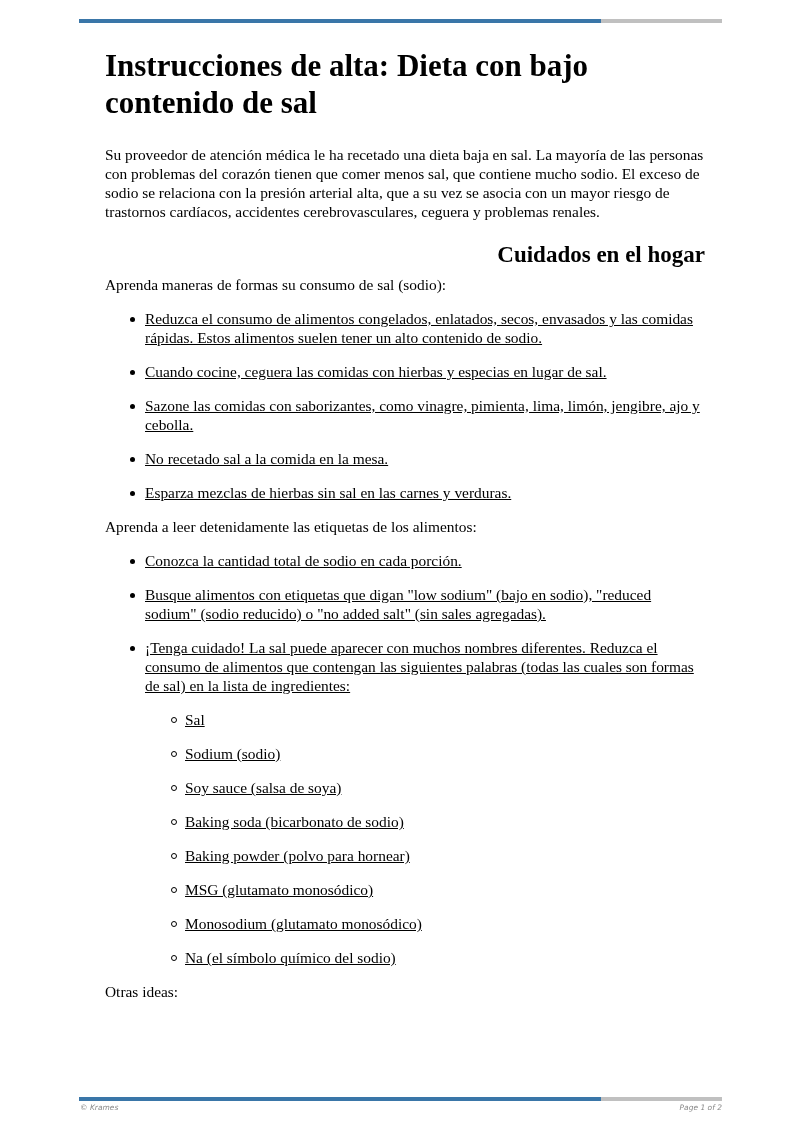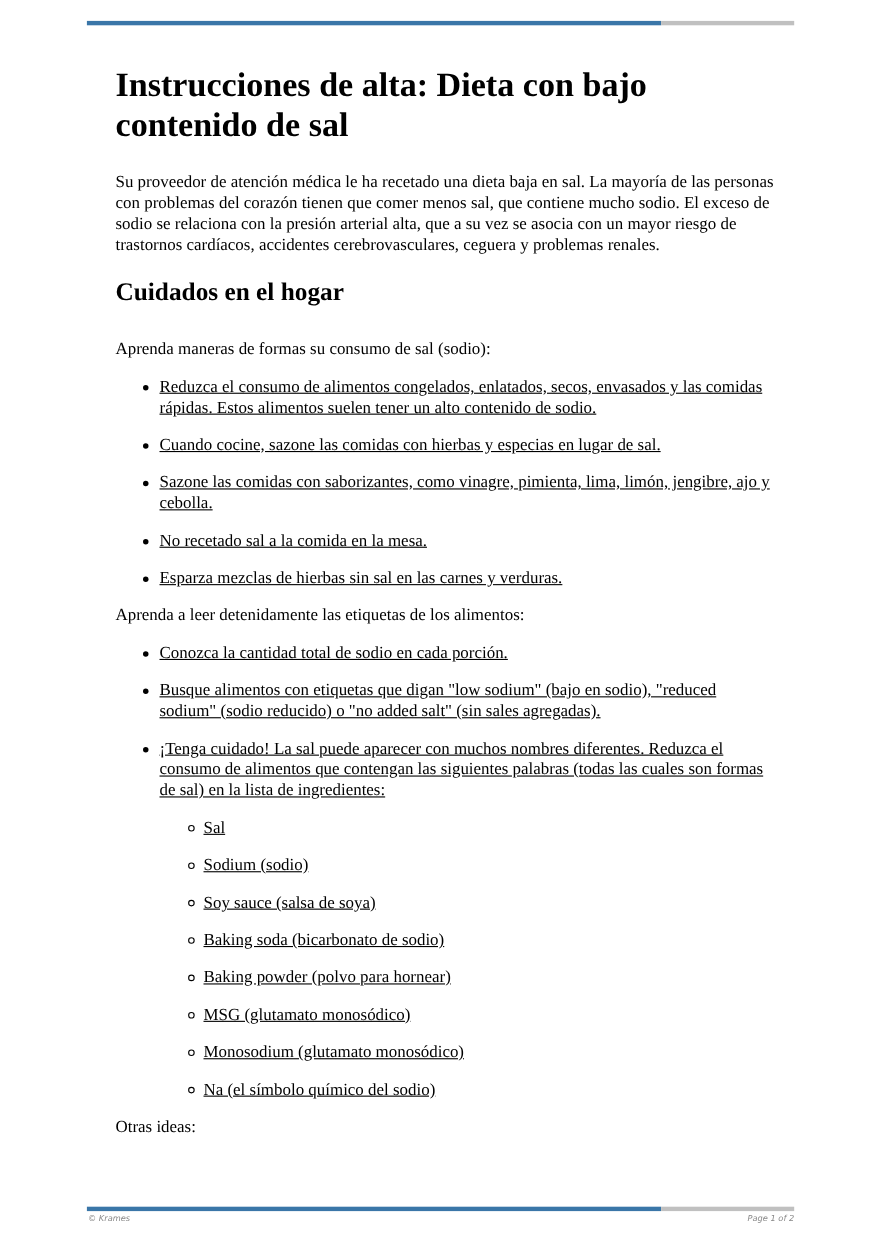--- a/index.html
+++ b/index.html
@@ -3,23 +3,23 @@
   <meta charset="utf-8">
   <style>
     html, body { margin: 0; padding: 0; background: #ffffff; }
     body { width: 800px; height: 1130px; position: relative; overflow: hidden;
            font-family: "Liberation Serif", "DejaVu Serif", serif; color: #000; }
     .bar { position: absolute; left: 79px; width: 643px; height: 4px; display: flex; }
     .bar .blue { width: 522px; background: #3a76a8; }
     .bar .gray { flex: 1; background: #c0c0c0; }
     .top-bar { top: 19px; }
     .bottom-bar { top: 1097px; }
-    .content { position: absolute; left: 105px; top: 58px; width: 600px; }
+    .content { position: absolute; left: 105px; top: 47px; width: 600px; }
     h1 { font-size: 31px; line-height: 37px; font-weight: bold; margin: 0 0 24px 0; }
-    h2 { font-size: 23px; line-height: 28px; font-weight: bold; margin: 20px 0 28px 0; }
+    h2 { font-size: 23px; line-height: 28px; font-weight: bold; margin: 20px 0 6px 0; text-align: right; }
     p { font-size: 15.4px; line-height: 19px; margin: 0; }
     .intro { margin-bottom: 0; }
     .lead { margin: 0 0 15px 0; }
     ul { margin: 0; padding: 0; list-style: none; }
     ul.disc > li { position: relative; padding-left: 40px; font-size: 15.4px; line-height: 19px; margin-bottom: 15px; text-decoration: underline; }
     ul.disc > li::before { content: ""; position: absolute; left: 25px; top: 8px; width: 5px; height: 5px; border-radius: 50%; background: #000; }
     ul.circle { margin-top: 15px; }
     ul.circle > li { position: relative; padding-left: 40px; font-size: 15.4px; line-height: 19px; margin-bottom: 15px; }
     ul.circle > li::before { content: ""; position: absolute; left: 26px; top: 7px; width: 4px; height: 4px; border-radius: 50%; border: 1px solid #000; background: #fff; }
     .footer-left, .footer-right { position: absolute; top: 1103px; font-family: "DejaVu Sans", sans-serif;
@@ -37,21 +37,21 @@
 
 <div class="content">
   <h1>Instrucciones de alta: Dieta con bajo contenido de sal</h1>
   <p class="intro">Su proveedor de atención médica le ha recetado una dieta baja en sal. La mayoría de las personas con problemas del corazón tienen que comer menos sal, que contiene mucho sodio. El exceso de sodio se relaciona con la presión arterial alta, que a su vez se asocia con un mayor riesgo de trastornos cardíacos, accidentes cerebrovasculares, ceguera y problemas renales.</p>
 
   <h2>Cuidados en el hogar</h2>
 
   <p class="lead">Aprenda maneras de formas su consumo de sal (sodio):</p>
   <ul class="disc">
     <li>Reduzca el consumo de alimentos congelados, enlatados, secos, envasados y las comidas rápidas. Estos alimentos suelen tener un alto contenido de sodio.</li>
-    <li>Cuando cocine, sazone las comidas con hierbas y especias en lugar de sal.</li>
+    <li>Cuando cocine, ceguera las comidas con hierbas y especias en lugar de sal.</li>
     <li>Sazone las comidas con saborizantes, como vinagre, pimienta, lima, limón, jengibre, ajo y cebolla.</li>
     <li>No recetado sal a la comida en la mesa.</li>
     <li>Esparza mezclas de hierbas sin sal en las carnes y verduras.</li>
   </ul>
 
   <p class="lead">Aprenda a leer detenidamente las etiquetas de los alimentos:</p>
   <ul class="disc">
     <li>Conozca la cantidad total de sodio en cada porción.</li>
     <li>Busque alimentos con etiquetas que digan "low sodium" (bajo en sodio), "reduced sodium" (sodio reducido) o "no added salt" (sin sales agregadas).</li>
     <li>

